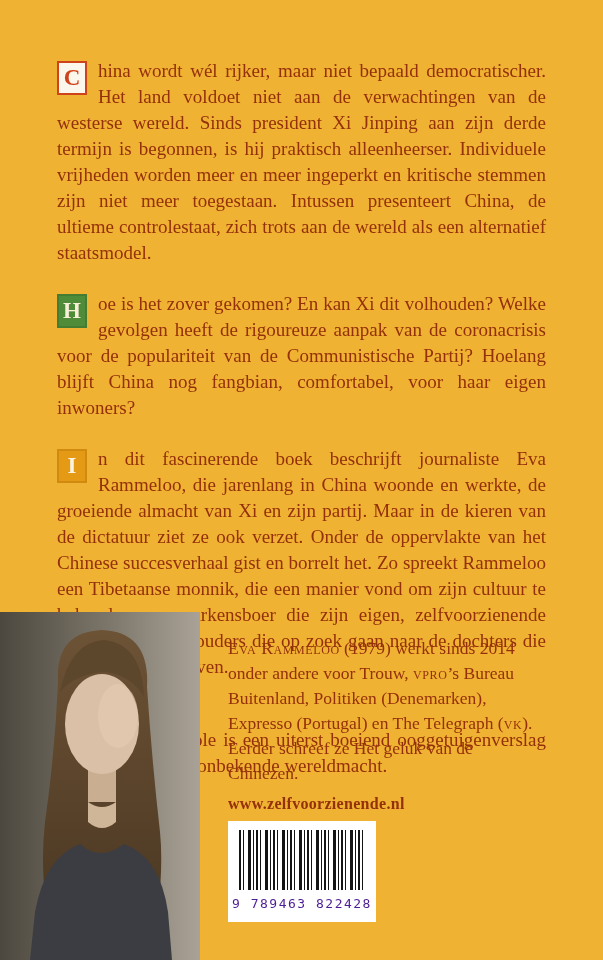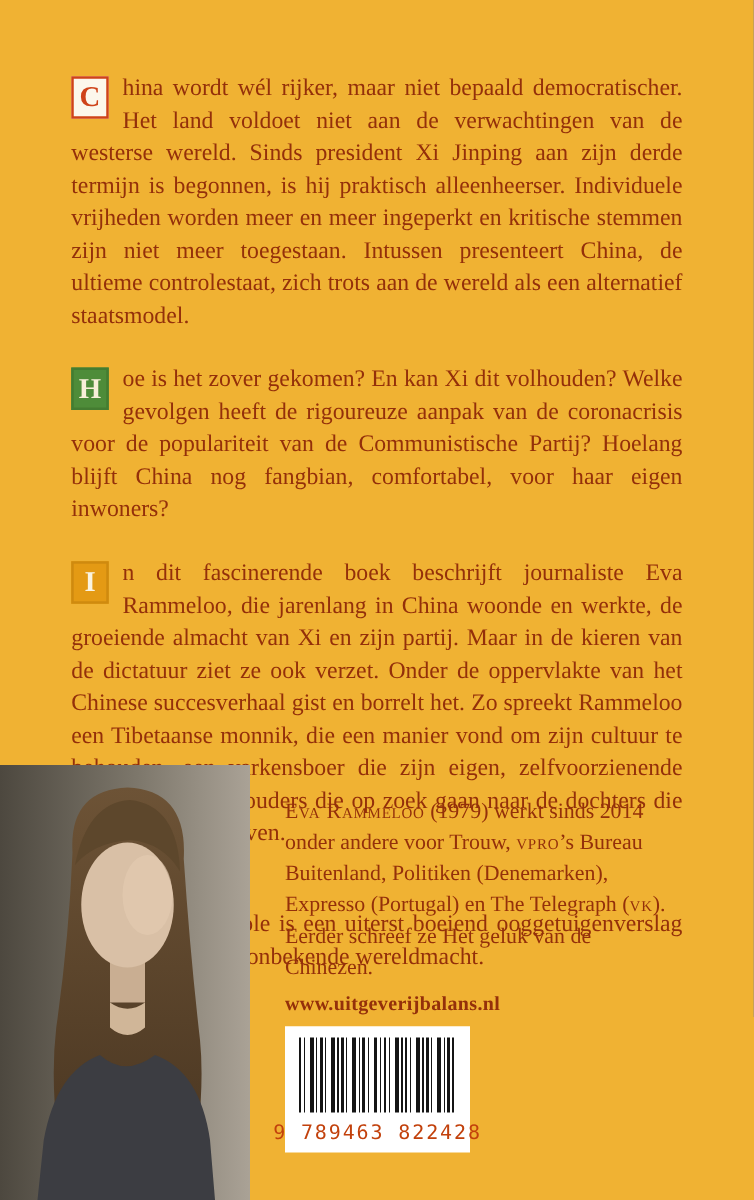--- a/index.html
+++ b/index.html
@@ -108,22 +108,22 @@
       #141414 4px, #141414 5px,
       #ffffff 5px, #ffffff 9px,
       #141414 9px, #141414 12px,
       #ffffff 12px, #ffffff 14px,
       #141414 14px, #141414 15px,
       #ffffff 15px, #ffffff 17px
     );
   }
   .barcode-number {
     font-family: "DejaVu Sans Mono", monospace;
-    font-size: 16px;
-    color: #c2410c;
+    font-size: 13px;
+    color: #4c1d95;
     margin-top: 6px;
     letter-spacing: 1.5px;
     white-space: nowrap;
   }
 </style>
 </head>
 <body>
 
 <div class="cover">
 
@@ -166,20 +166,20 @@
       <ellipse cx="102" cy="112" rx="37" ry="50" fill="#d9c0a6"></ellipse>
       <ellipse cx="118" cy="104" rx="20" ry="32" fill="#e3cbb1" opacity="0.7"></ellipse>
       <path d="M 60 80 Q 70 30 104 28 Q 142 32 144 85 Q 130 62 104 60 Q 75 62 60 80 Z" fill="#5d472c"></path>
       <path d="M 30 348 L 35 300 Q 45 245 80 232 Q 100 250 124 232 Q 160 245 168 300 L 172 348 Z" fill="#3c3d42"></path>
       <path d="M 88 190 Q 102 200 116 190 L 116 210 Q 102 222 88 210 Z" fill="#d0b698"></path>
     </svg>
   </div>
 
   <p class="bio"><span class="smallcaps">Eva Rammeloo</span><span> (1979) werkt sinds 2014 onder andere voor </span><span class="it">Trouw</span><span>, </span><span class="smallcaps">vpro</span><span>’s </span><span class="it">Bureau Buitenland</span><span>, </span><span class="it">Politiken</span><span> (Denemarken), </span><span class="it">Expresso</span><span> (Portugal) en </span><span class="it">The Telegraph</span><span> (</span><span class="smallcaps">vk</span><span>). Eerder schreef ze </span><span class="it">Het geluk van de Chinezen</span><span>.</span></p>
 
-  <div class="website">www.uitgeverijbalans.nl</div>
+  <div class="website">www.zelfvoorzienende.nl</div>
 
   <div class="barcode-box">
     <div class="bars"></div>
     <div class="barcode-number">9 789463 822428</div>
   </div>
 
 </div>
 
 </body></html>

